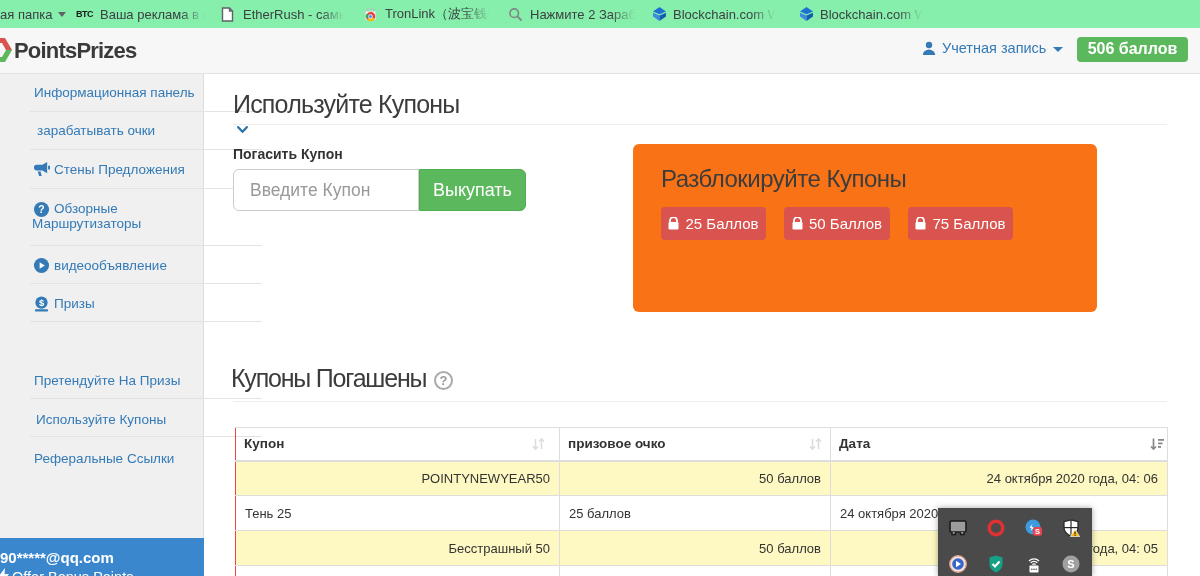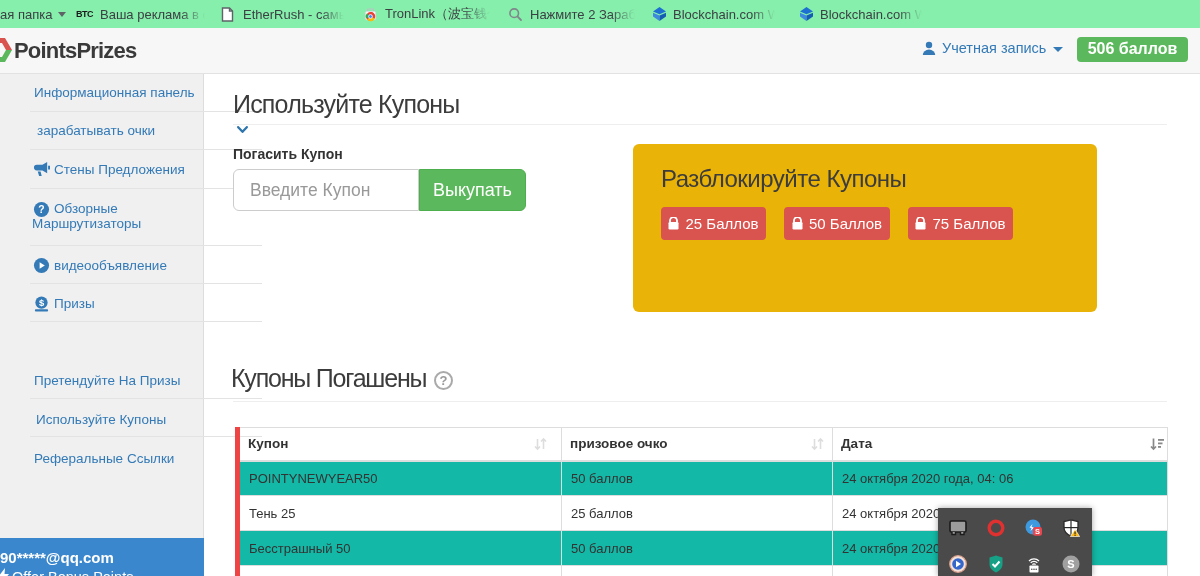--- a/index.html
+++ b/index.html
@@ -28,33 +28,33 @@
 
 
 .ublock { position:absolute; left:0; width:204px; background:#3b87cd; color:#fff; }
 .uemail { position:absolute; left:0; font-weight:bold; font-size:15px; }
 .uoffer { position:absolute; left:12px; font-size:14.5px; }
 h2.pagehead { position:absolute; font-size:25px; font-weight:normal; color:#3c3c3c; white-space:nowrap; letter-spacing:-0.8px; }
 .hr { position:absolute; height:1px; background:#eee; }
 #lbl { position:absolute; left:233px; top:146px; font-size:14px; font-weight:bold; color:#333; }
 #cpninput { position:absolute; left:233px; top:169px; width:186px; height:42px; background:#fff; border:1px solid #ccc; border-radius:6px 0 0 6px; font-size:17.5px; color:#999; line-height:40px; padding-left:16px; }
 #cpnbtn { position:absolute; left:419px; top:169px; width:107px; height:42px; background:#5cb85c; border:1px solid #4cae4c; border-radius:0 6px 6px 0; color:#fff; font-size:18px; text-align:center; line-height:40px; }
-#unlockcard { position:absolute; left:633px; top:144px; width:464px; height:168px; background:#eab308; border-radius:6px; }
+#unlockcard { position:absolute; left:633px; top:144px; width:464px; height:168px; background:#f97316; border-radius:6px; }
 #unlockcard h3 { position:absolute; left:28px; top:21px; font-size:24px; font-weight:normal; color:#3c3c3c; white-space:nowrap; letter-spacing:-0.5px; }
 .rbtn { position:absolute; height:33px; background:#d9534f; border-radius:4px; color:#fff; font-size:15px; display:flex; align-items:center; justify-content:center; }
 .rbtn svg { margin-right:6px; }
 
 
 #tbl { position:absolute; left:235px; top:427px; width:933px; border-collapse:collapse; font-size:13px; color:#333; }
 #tbl th { font-weight:bold; text-align:left; border-top:1px solid #ddd; border-bottom:2px solid #ddd; height:33px; padding:0 8px; position:relative; font-size:13.5px; }
 #tbl td { height:35px; padding:0 9px; border-bottom:1px solid #ddd; }
-#tbl .c1 { width:324px; border-left:5px solid #ef4444; }
+#tbl .c1 { width:324px; border-left:1px solid #ef4444; }
 #tbl .c2 { width:271px; border-left:1px solid #ddd; }
 #tbl .c3 { border-left:1px solid #ddd; border-right:1px solid #ddd; }
-#tbl tr.odd td { background:#14b8a6; }
+#tbl tr.odd td { background:#fef9c3;text-align:right; }
 .sortud { position:absolute; right:8px; top:9px; }
 
 
 #qcirc { position:absolute; left:434px; top:371px; width:19px; height:19px; border:2px solid #aaa; border-radius:50%; color:#999; font-size:13px; font-weight:bold; text-align:center; line-height:15px; }
 
 
 #tray { position:absolute; left:938px; top:508px; width:154px; height:68px; background:#4a4a4a; box-shadow:0 0 6px rgba(0,0,0,.35); }
 .ticon { position:absolute; width:18px; height:18px; }
 </style>
 </head>

